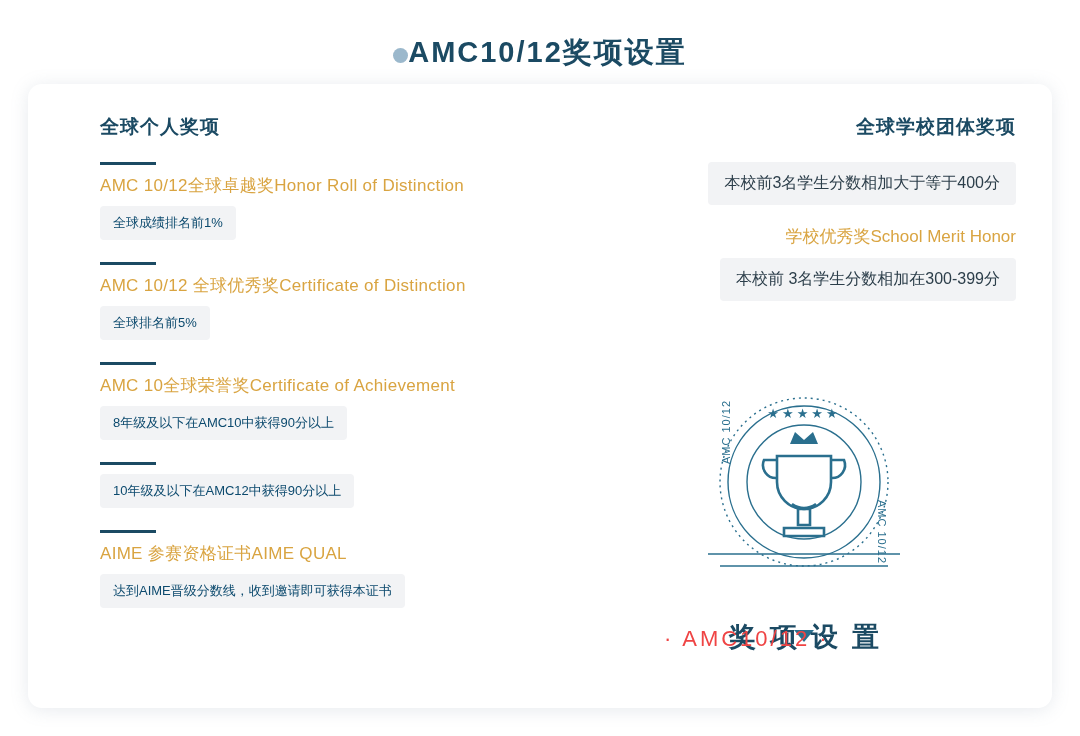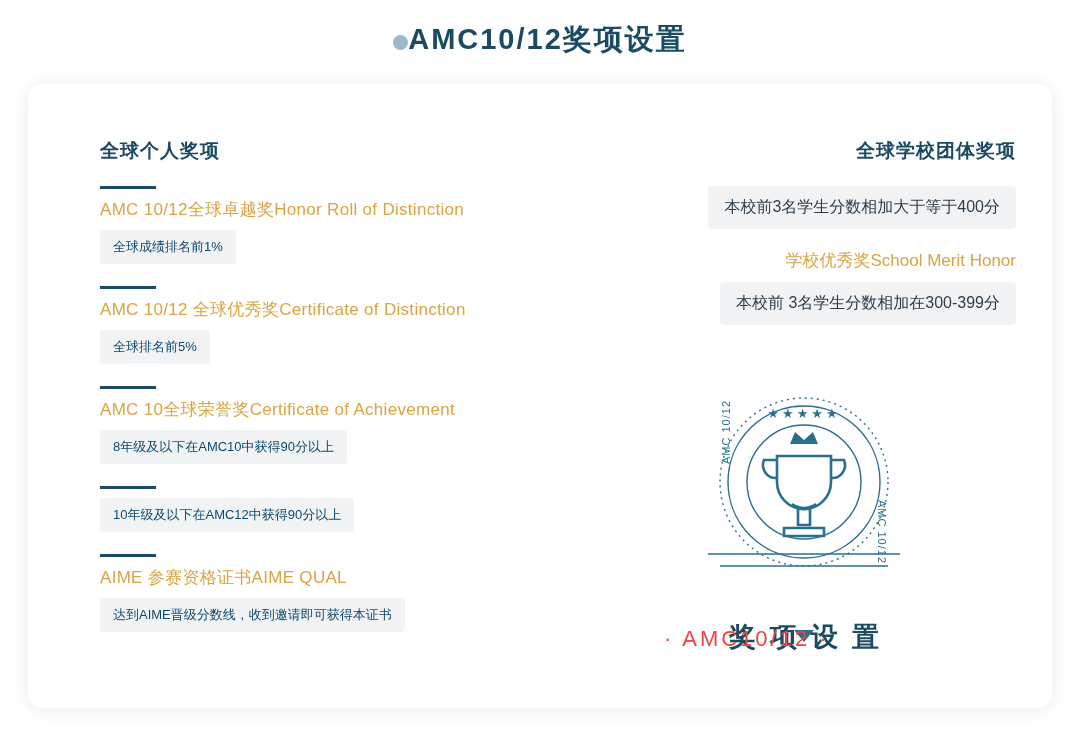--- a/index.html
+++ b/index.html
@@ -18,21 +18,21 @@
     width: 1080px;
     height: 736px;
     background: #ffffff;
   }
 
   
   .title-row {
     display: flex;
     align-items: center;
     justify-content: center;
-    padding-top: 18px;
+    padding-top: 31px;
     height: 44px;
   }
   .title-dot {
     width: 15px;
     height: 15px;
     border-radius: 50%;
     background: #9bb8cc;
     display: inline-block;
     position: relative;
     top: 2px;
@@ -70,21 +70,20 @@
     width: 400px;
     text-align: right;
   }
 
   .col-heading {
     font-size: 19px;
     font-weight: bold;
     color: #1b4a63;
     letter-spacing: 1px;
     margin-bottom: 22px;
-    margin-top: 24px;
   }
 
   
   .award {
     margin-bottom: 22px;
   }
   .award-rule {
     width: 56px;
     height: 3px;
     background: #1b4a63;

